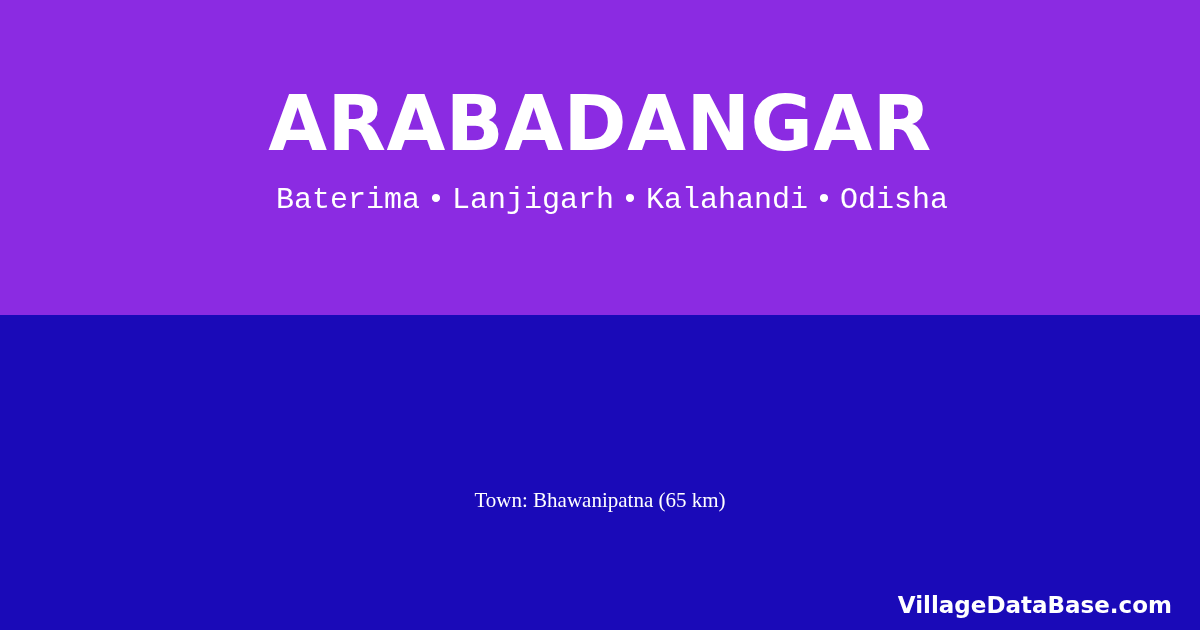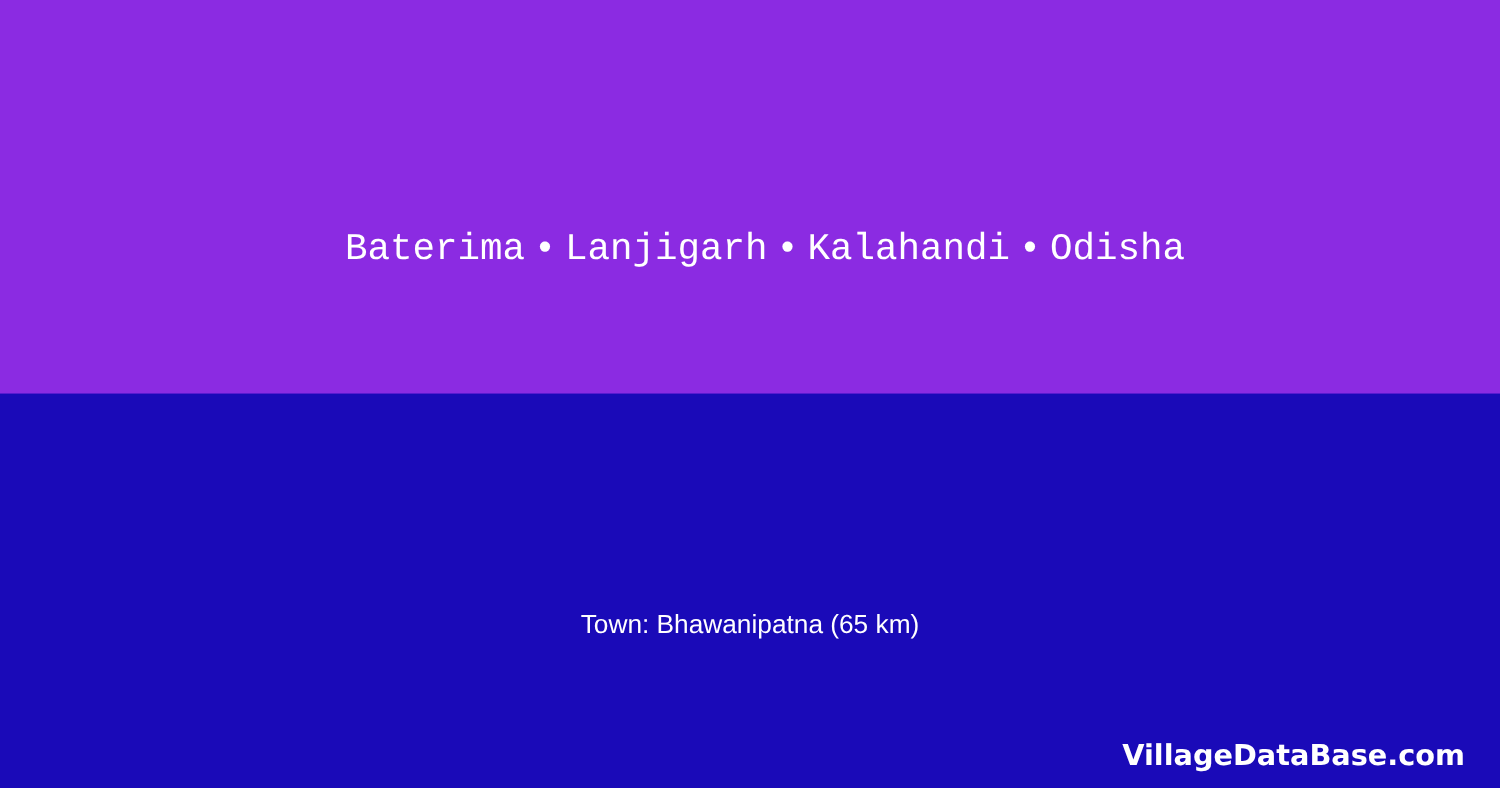--- a/index.html
+++ b/index.html
@@ -82,21 +82,21 @@
     position: absolute;
     left: 0;
     top: 485px;
     width: 1200px;
     text-align: center;
     color: #ffffff;
     font-size: 21px;
     line-height: 30px;
     font-weight: 400;
     white-space: nowrap;
-    font-family: Liberation Sans, sans-serif;
+    font-family: Liberation Serif, serif;
   }
 
   .site-watermark {
     position: absolute;
     right: 28px;
     bottom: 10px;
     color: #ffffff;
     font-size: 23px;
     line-height: 30px;
     font-weight: 700;
@@ -104,20 +104,21 @@
     font-family: "DejaVu Sans", "Liberation Sans", sans-serif;
   }
 </style>
 </head>
 <body>
 
 <div class="card">
 
   <div class="header-band">
 
+    <div class="village-title">ARABADANGAR</div>
 
     <div class="village-breadcrumb">
       <span>Baterima</span><span class="sep">•</span><span>Lanjigarh</span><span class="sep">•</span><span>Kalahandi</span><span class="sep">•</span><span>Odisha</span>
     </div>
 
   </div>
 
   <div class="body-band"></div>
 
   <div class="nearest-town">Town: Bhawanipatna (65 km)</div>

